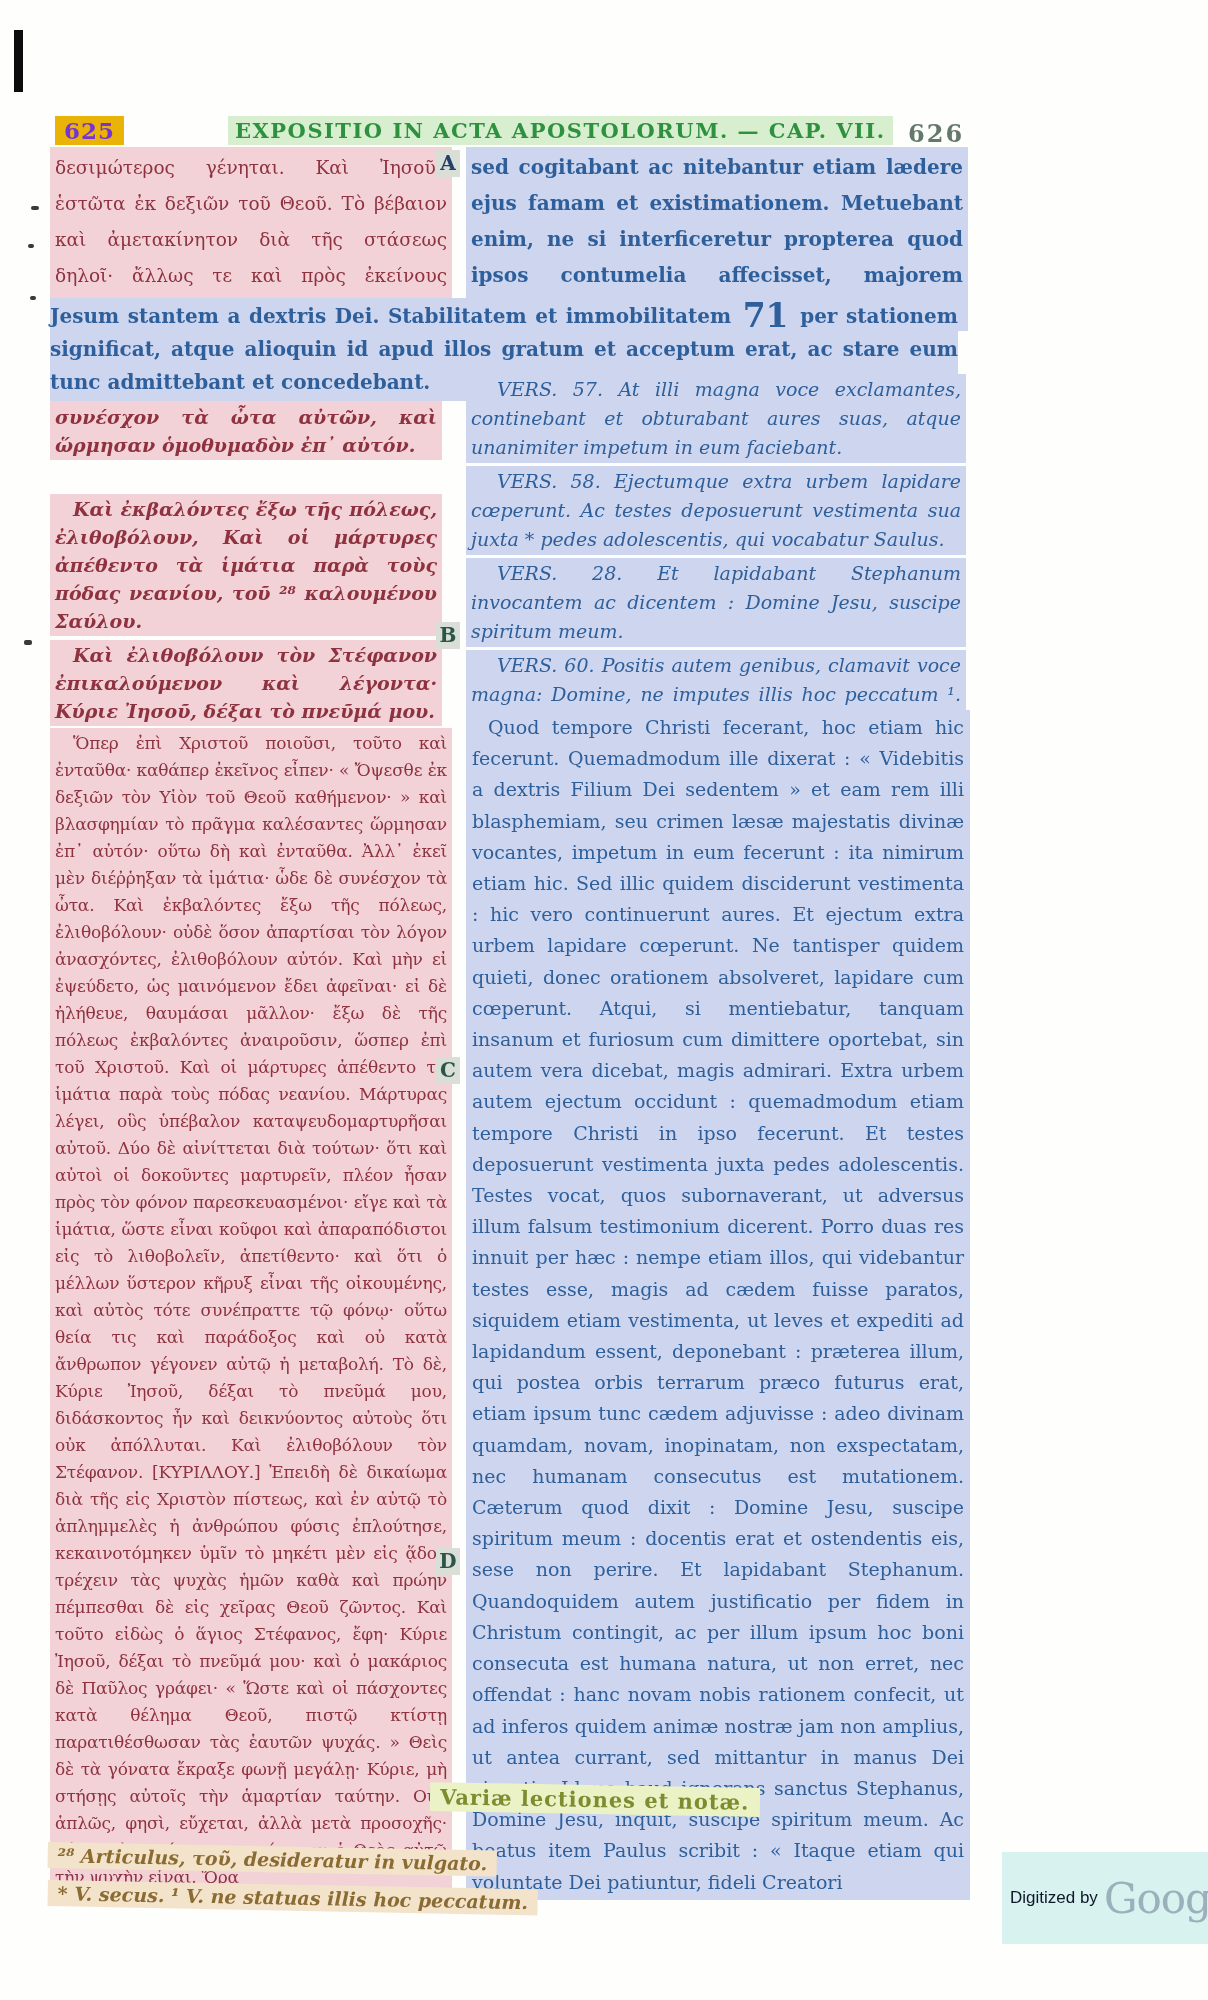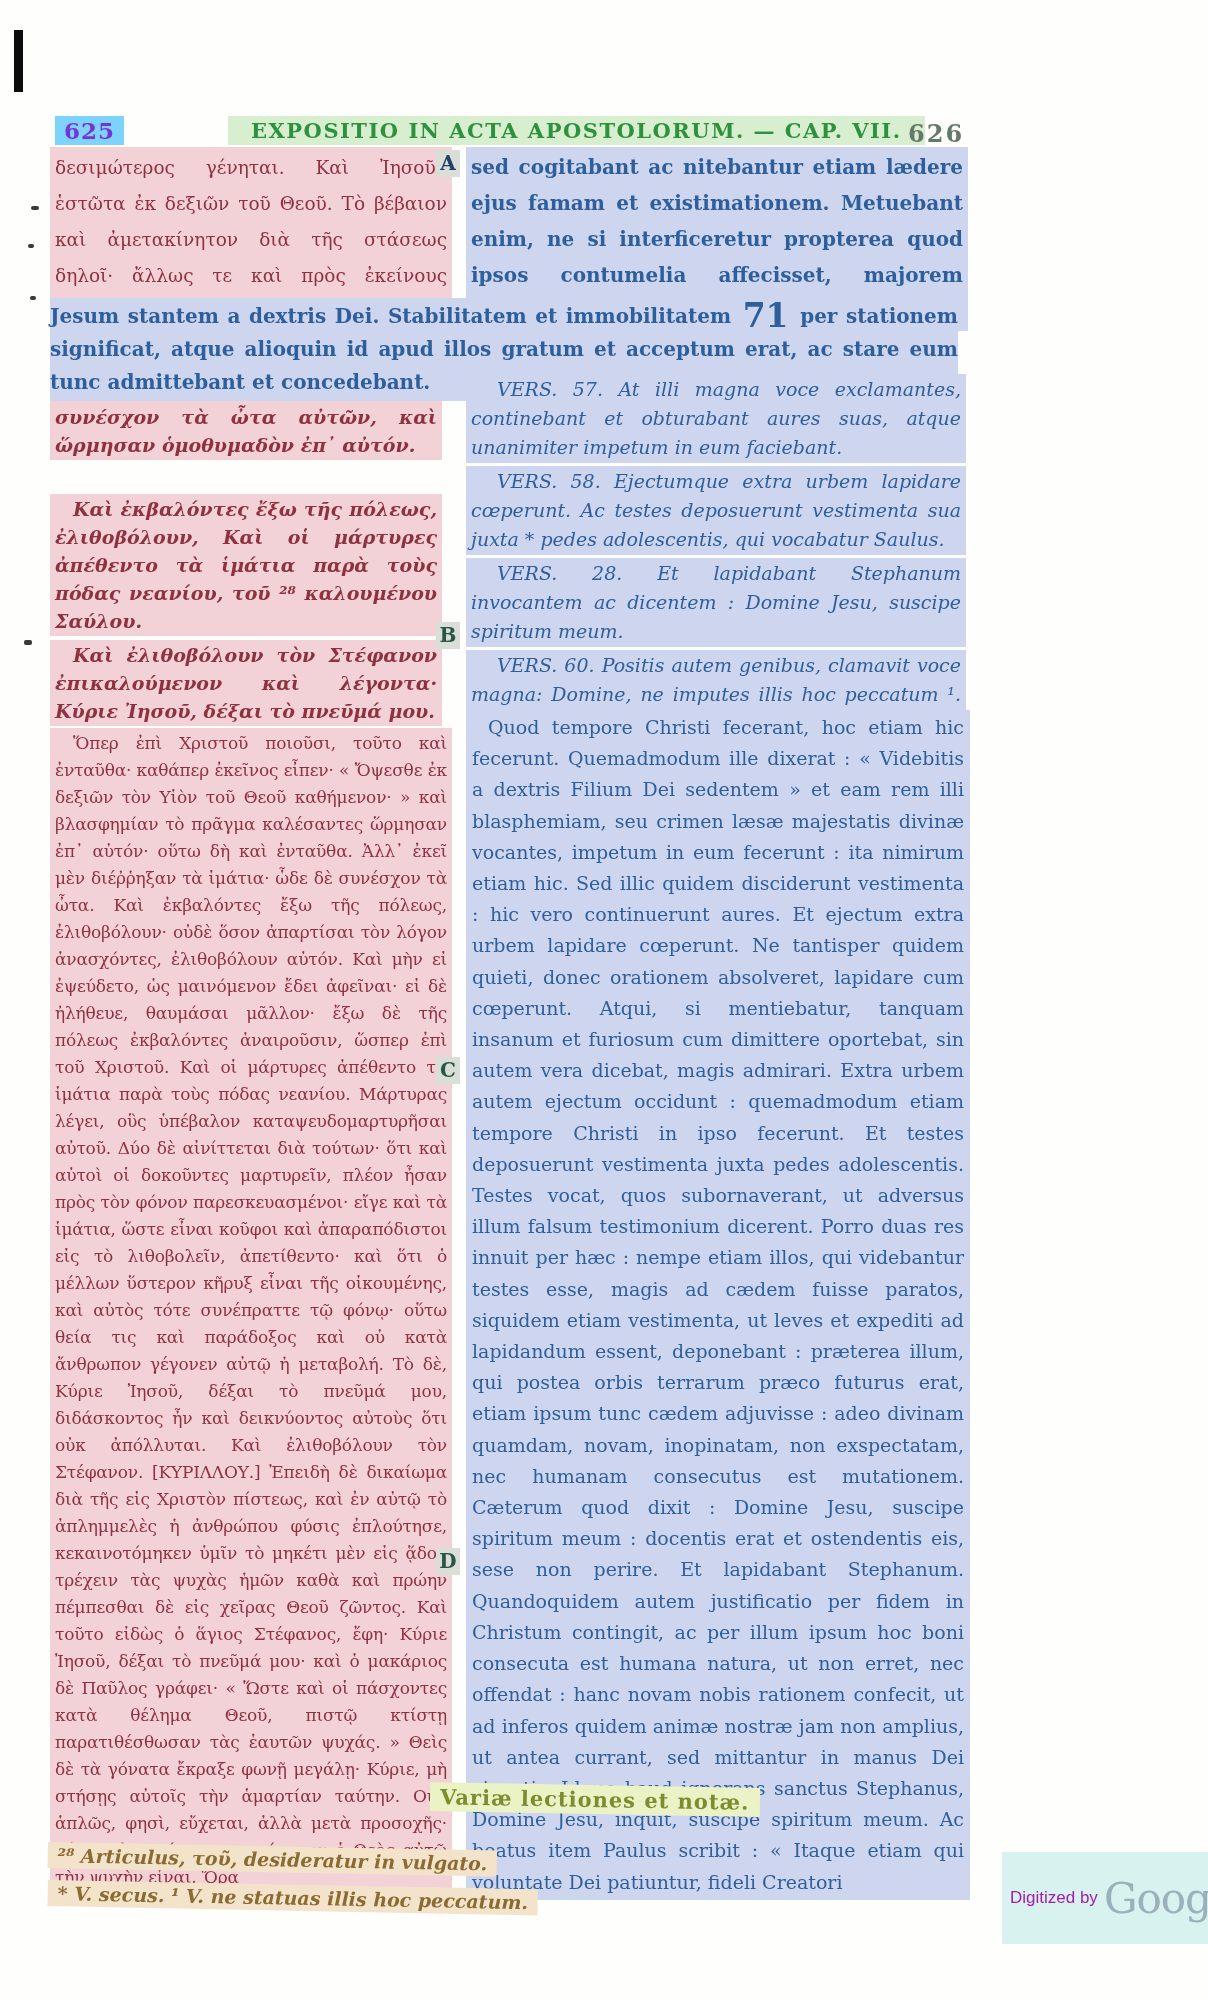--- a/index.html
+++ b/index.html
@@ -6,26 +6,26 @@
   #page{
     position:relative;width:1208px;height:2000px;background:#fefefd;
     overflow:hidden;font-family:"DejaVu Serif","Liberation Serif",serif;
   }
   .abs{position:absolute;}
   
   .bar{left:14px;top:30px;width:9px;height:62px;background:#0c0c0c;}
   .speck{background:#3a3a3a;border-radius:2px;}
   
   .pageno-left{
-    left:55px;top:116px;background:#7dd3fc;color:#7634d6;
+    left:55px;top:116px;background:#eab308;color:#7634d6;
     font-size:23px;font-weight:bold;padding:1px 9px;letter-spacing:1px;
   }
   .title{
     left:228px;top:116px;background:#d8efcf;color:#2e9140;
-    font-size:21px;font-weight:bold;letter-spacing:1.5px;padding:2px 23px;
+    font-size:21px;font-weight:bold;letter-spacing:1.5px;padding:2px 7px;
     white-space:nowrap;
   }
   .pageno-right{left:908px;top:119px;color:#64796a;font-size:24px;font-weight:bold;letter-spacing:2px;}
   
   .greek{color:#8e3240;}
   .pinkbg{background:#f2d2d7;}
   .intro-greek{
     left:50px;top:147px;width:392px;padding:3px 5px;
     font-size:18.5px;line-height:36px;text-align:justify;
   }
@@ -84,21 +84,21 @@
     white-space:nowrap;font-weight:bold;
   }
   .note1{left:48px;top:1842px;}
   .note2{left:48px;top:1880px;}
   
   .gbox{
     left:1002px;top:1852px;width:206px;height:92px;background:#d7f2ef;
     overflow:hidden;display:flex;align-items:center;justify-content:flex-start;
     padding-left:8px;box-sizing:border-box;
   }
-  .gprefix{color:#a21caf;font-size:17px;font-family:"Liberation Sans","DejaVu Sans",sans-serif;margin-right:6px;white-space:nowrap;}
+  .gprefix{color:#0f172a;font-size:17px;font-family:"Liberation Sans","DejaVu Sans",sans-serif;margin-right:6px;white-space:nowrap;}
   .gbrand{color:#9cb0bc;font-size:42px;font-family:"DejaVu Serif","Liberation Serif",serif;letter-spacing:-1px;white-space:nowrap;}
 </style>
 </head>
 <body>
 
 <div id="page">
 
   <div class="abs bar"></div>
   <div class="abs speck" style="left:31px;top:206px;width:8px;height:4px;"></div>
   <div class="abs speck" style="left:28px;top:244px;width:6px;height:4px;"></div>

